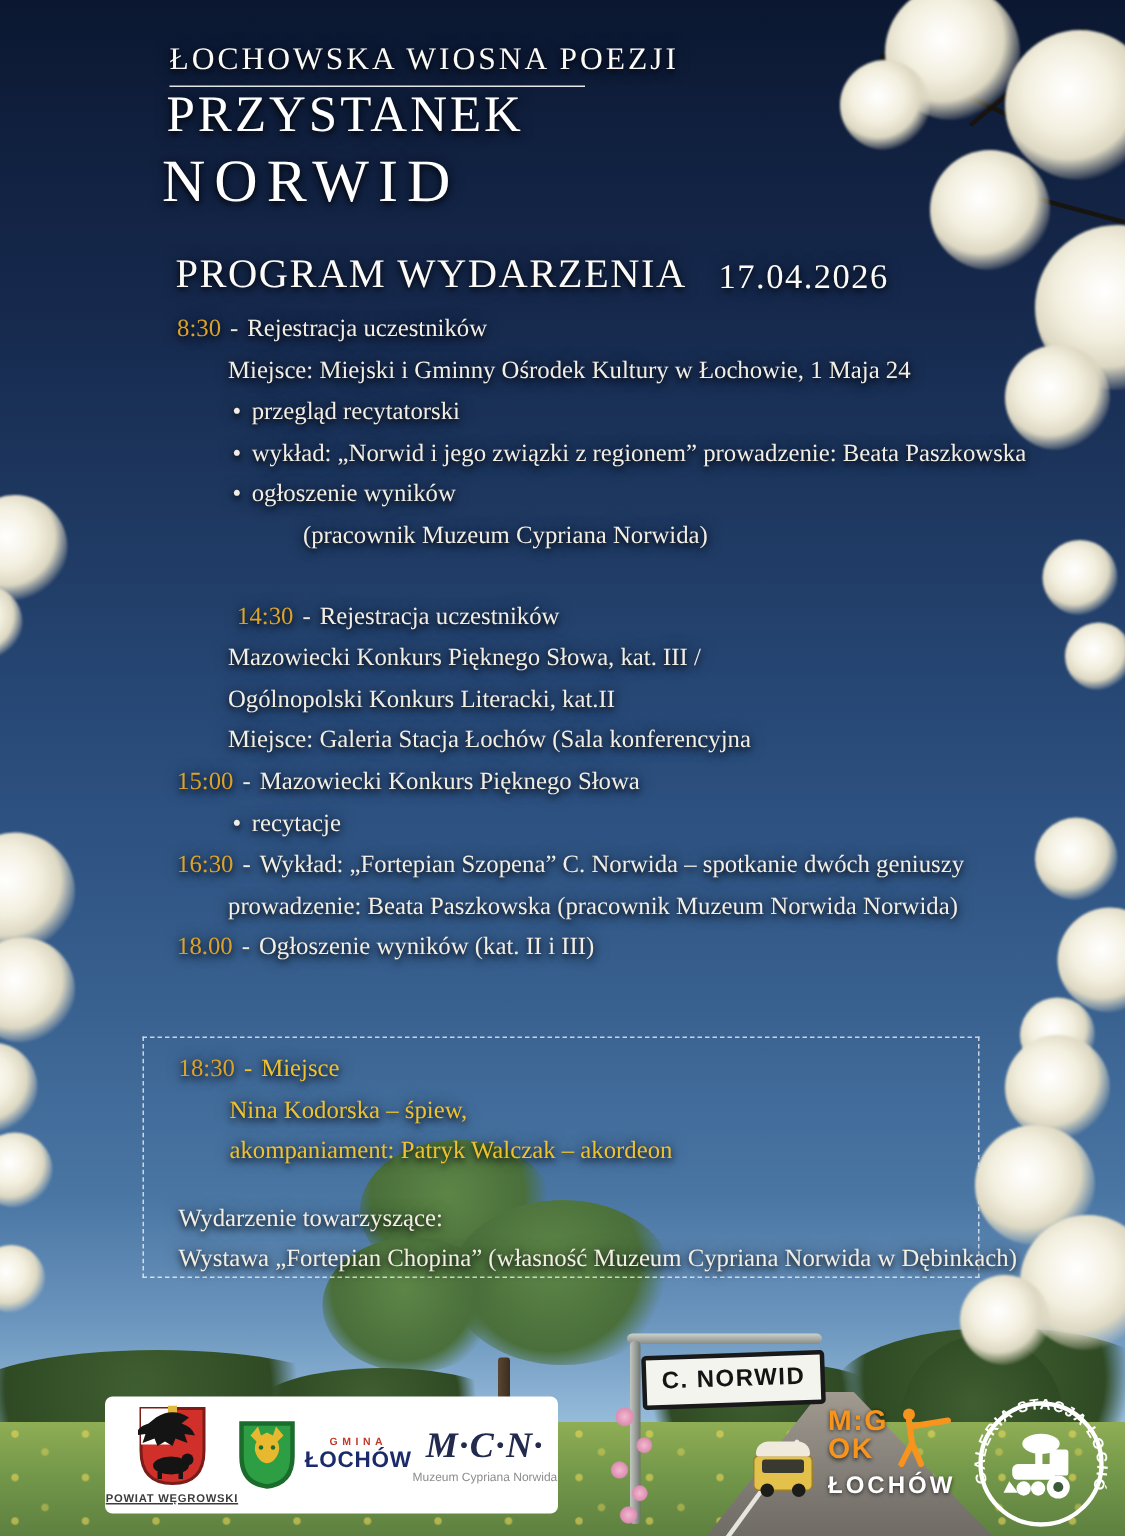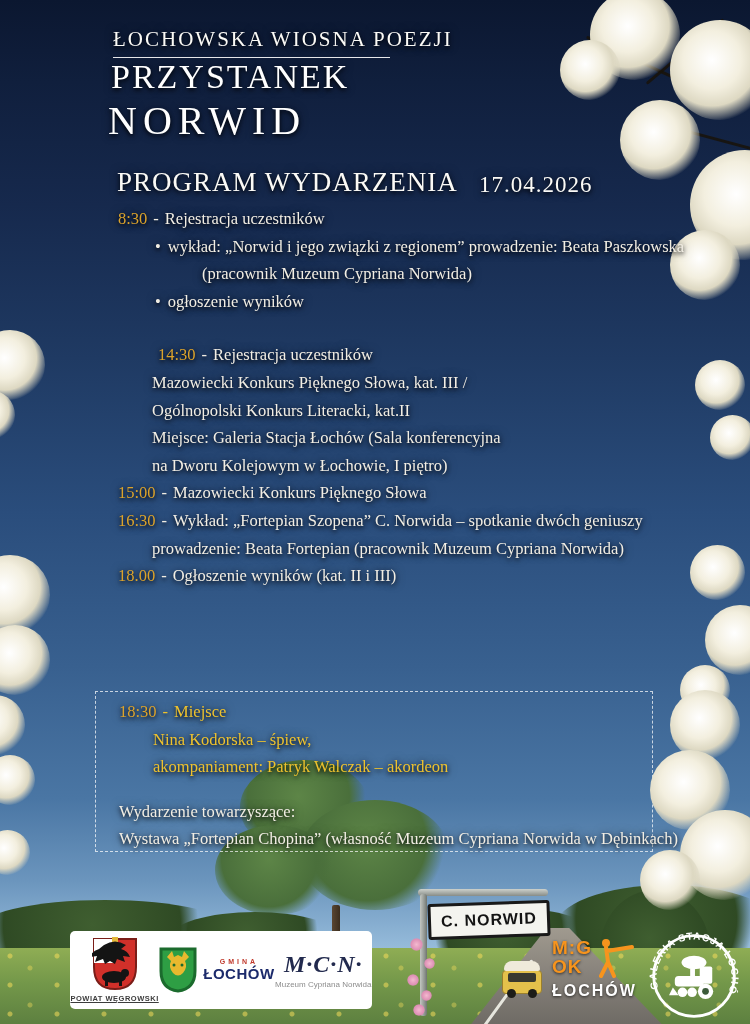--- a/index.html
+++ b/index.html
@@ -183,31 +183,33 @@
   <div class="content">
     <div class="subtitle shadowed">ŁOCHOWSKA WIOSNA POEZJI</div>
     <div class="rule"></div>
     <div class="title1 shadowed">PRZYSTANEK</div>
     <div class="title2 shadowed">NORWID</div>
     <div class="progtitle shadowed">PROGRAM WYDARZENIA</div>
     <div class="date shadowed">17.04.2026</div>
 
     <div class="program shadowed">
       <div class="pline"><span class="t">8:30</span><span class="sep">-</span><span>Rejestracja uczestników</span></div>
+      <div class="pline ind1"><span>Miejsce: Miejski i Gminny Ośrodek Kultury w Łochowie, 1 Maja 24</span></div>
+      <div class="pline bul"><span class="b">•</span><span>przegląd recytatorski</span></div>
       <div class="pline bul"><span class="b">•</span><span>wykład: „Norwid i jego związki z regionem” prowadzenie: Beata Paszkowska</span></div>
+      <div class="pline bul"><span class="b">•</span><span>ogłoszenie wyników</span></div>
       <div class="pline ind2"><span>(pracownik Muzeum Cypriana Norwida)</span></div>
-      <div class="pline bul"><span class="b">•</span><span>ogłoszenie wyników</span></div>
       <div class="pline gap26"><span class="t">14:30</span><span class="sep">-</span><span>Rejestracja uczestników</span></div>
       <div class="pline ind1"><span>Mazowiecki Konkurs Pięknego Słowa, kat. III /</span></div>
       <div class="pline ind1"><span>Ogólnopolski Konkurs Literacki, kat.II</span></div>
       <div class="pline ind1"><span>Miejsce: Galeria Stacja Łochów (Sala konferencyjna</span></div>
-      <div class="pline ind1"><span>na Dworu Kolejowym w Łochowie, I piętro)</span></div>
       <div class="pline"><span class="t">15:00</span><span class="sep">-</span><span>Mazowiecki Konkurs Pięknego Słowa</span></div>
+      <div class="pline bul"><span class="b">•</span><span>recytacje</span></div>
       <div class="pline"><span class="t">16:30</span><span class="sep">-</span><span>Wykład: „Fortepian Szopena” C. Norwida – spotkanie dwóch geniuszy</span></div>
-      <div class="pline ind1"><span>prowadzenie: Beata Fortepian (pracownik Muzeum Cypriana Norwida)</span></div>
+      <div class="pline ind1"><span>prowadzenie: Beata Paszkowska (pracownik Muzeum Norwida Norwida)</span></div>
       <div class="pline"><span class="t">18.00</span><span class="sep">-</span><span>Ogłoszenie wyników (kat. II i III)</span></div>
     </div>
   </div>
 
   <div class="kbox shadowed">
     <div class="kline"><span class="t">18:30</span><span class="sep ky">-</span><span class="ky">Miejsce</span></div>
     <div class="kline ind1 ky">Nina Kodorska – śpiew,</div>
     <div class="kline ind1 ky">akompaniament: Patryk Walczak – akordeon</div>
     <div class="kline kw kgap">Wydarzenie towarzyszące:</div>
     <div class="kline kw">Wystawa  „Fortepian Chopina” (własność Muzeum Cypriana Norwida w Dębinkach)</div>

